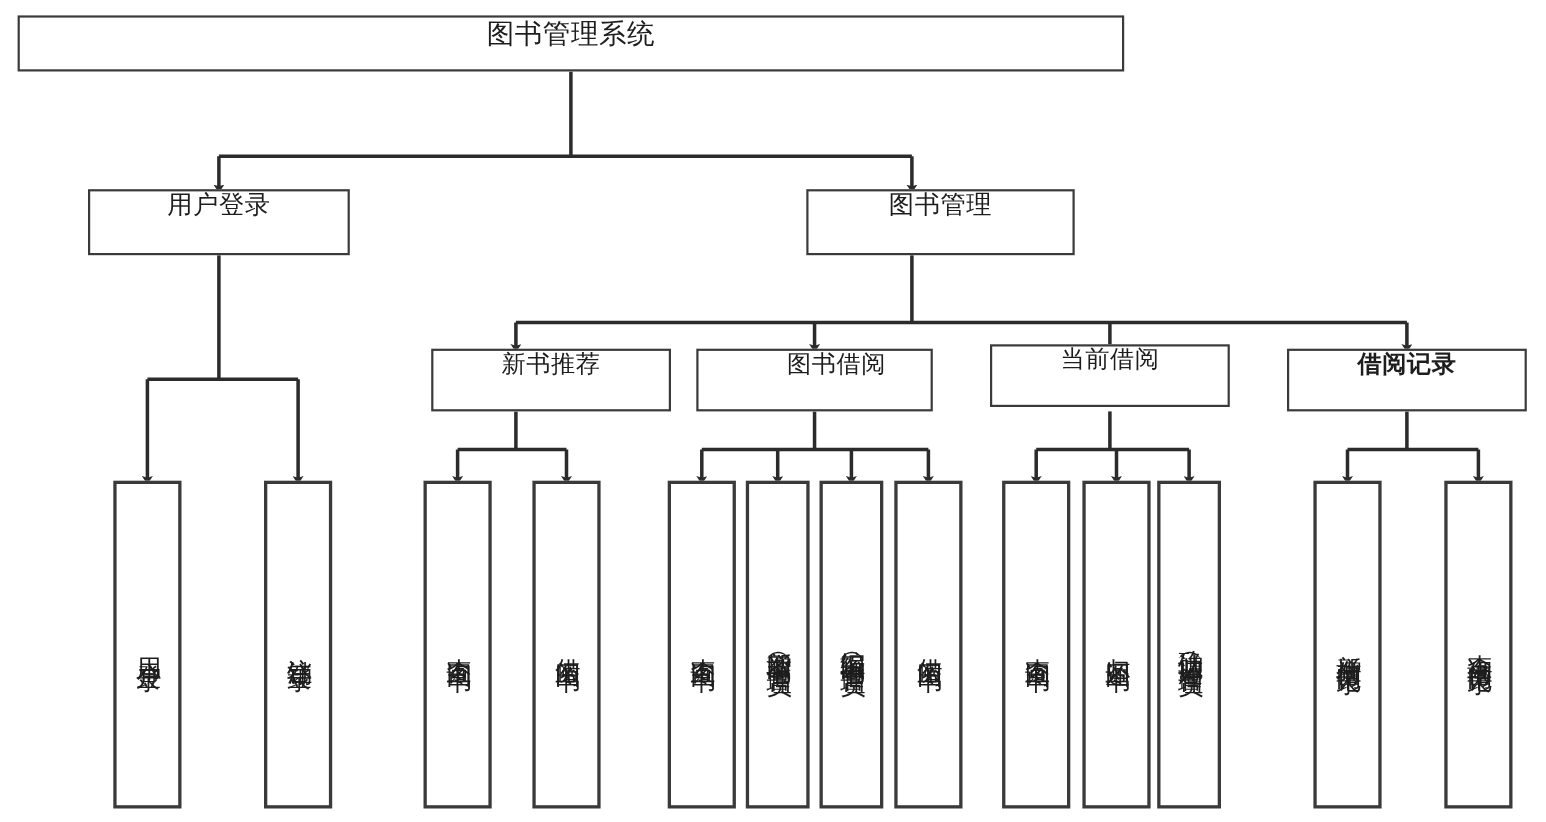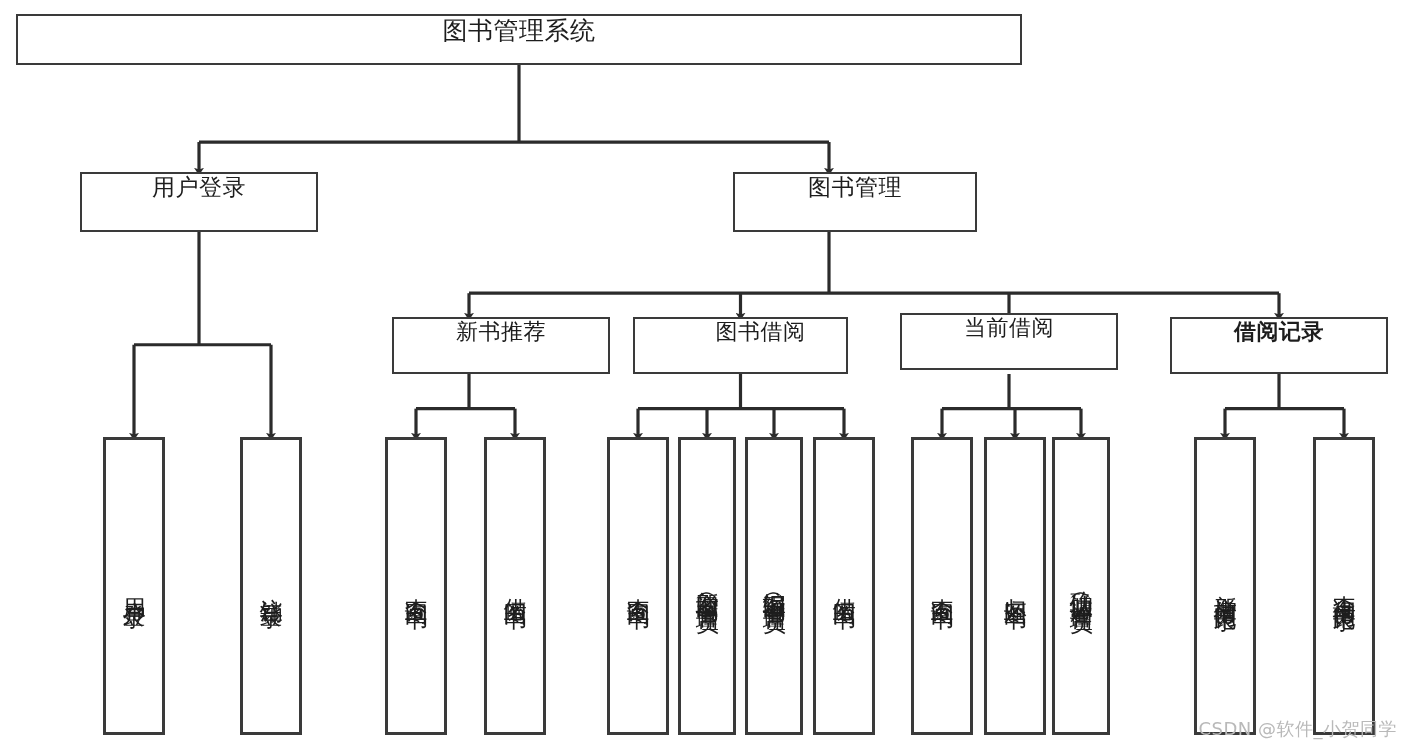--- a/index.html
+++ b/index.html
@@ -179,14 +179,13 @@
         <span class="node-label">确认归还（管理员）</span>
       </div>
       <div class="node leaf" style="left: 1194px; top: 437px; width: 62px; height: 298px;">
         <span class="node-label">新增借阅记录</span>
       </div>
       <div class="node leaf" style="left: 1313px; top: 437px; width: 62px; height: 298px;">
         <span class="node-label">查询借阅记录</span>
       </div>
     </div>
 
-  <div id="watermark">CSDN @软件_小贺同学</div>
 </div>
 
 </body></html>

